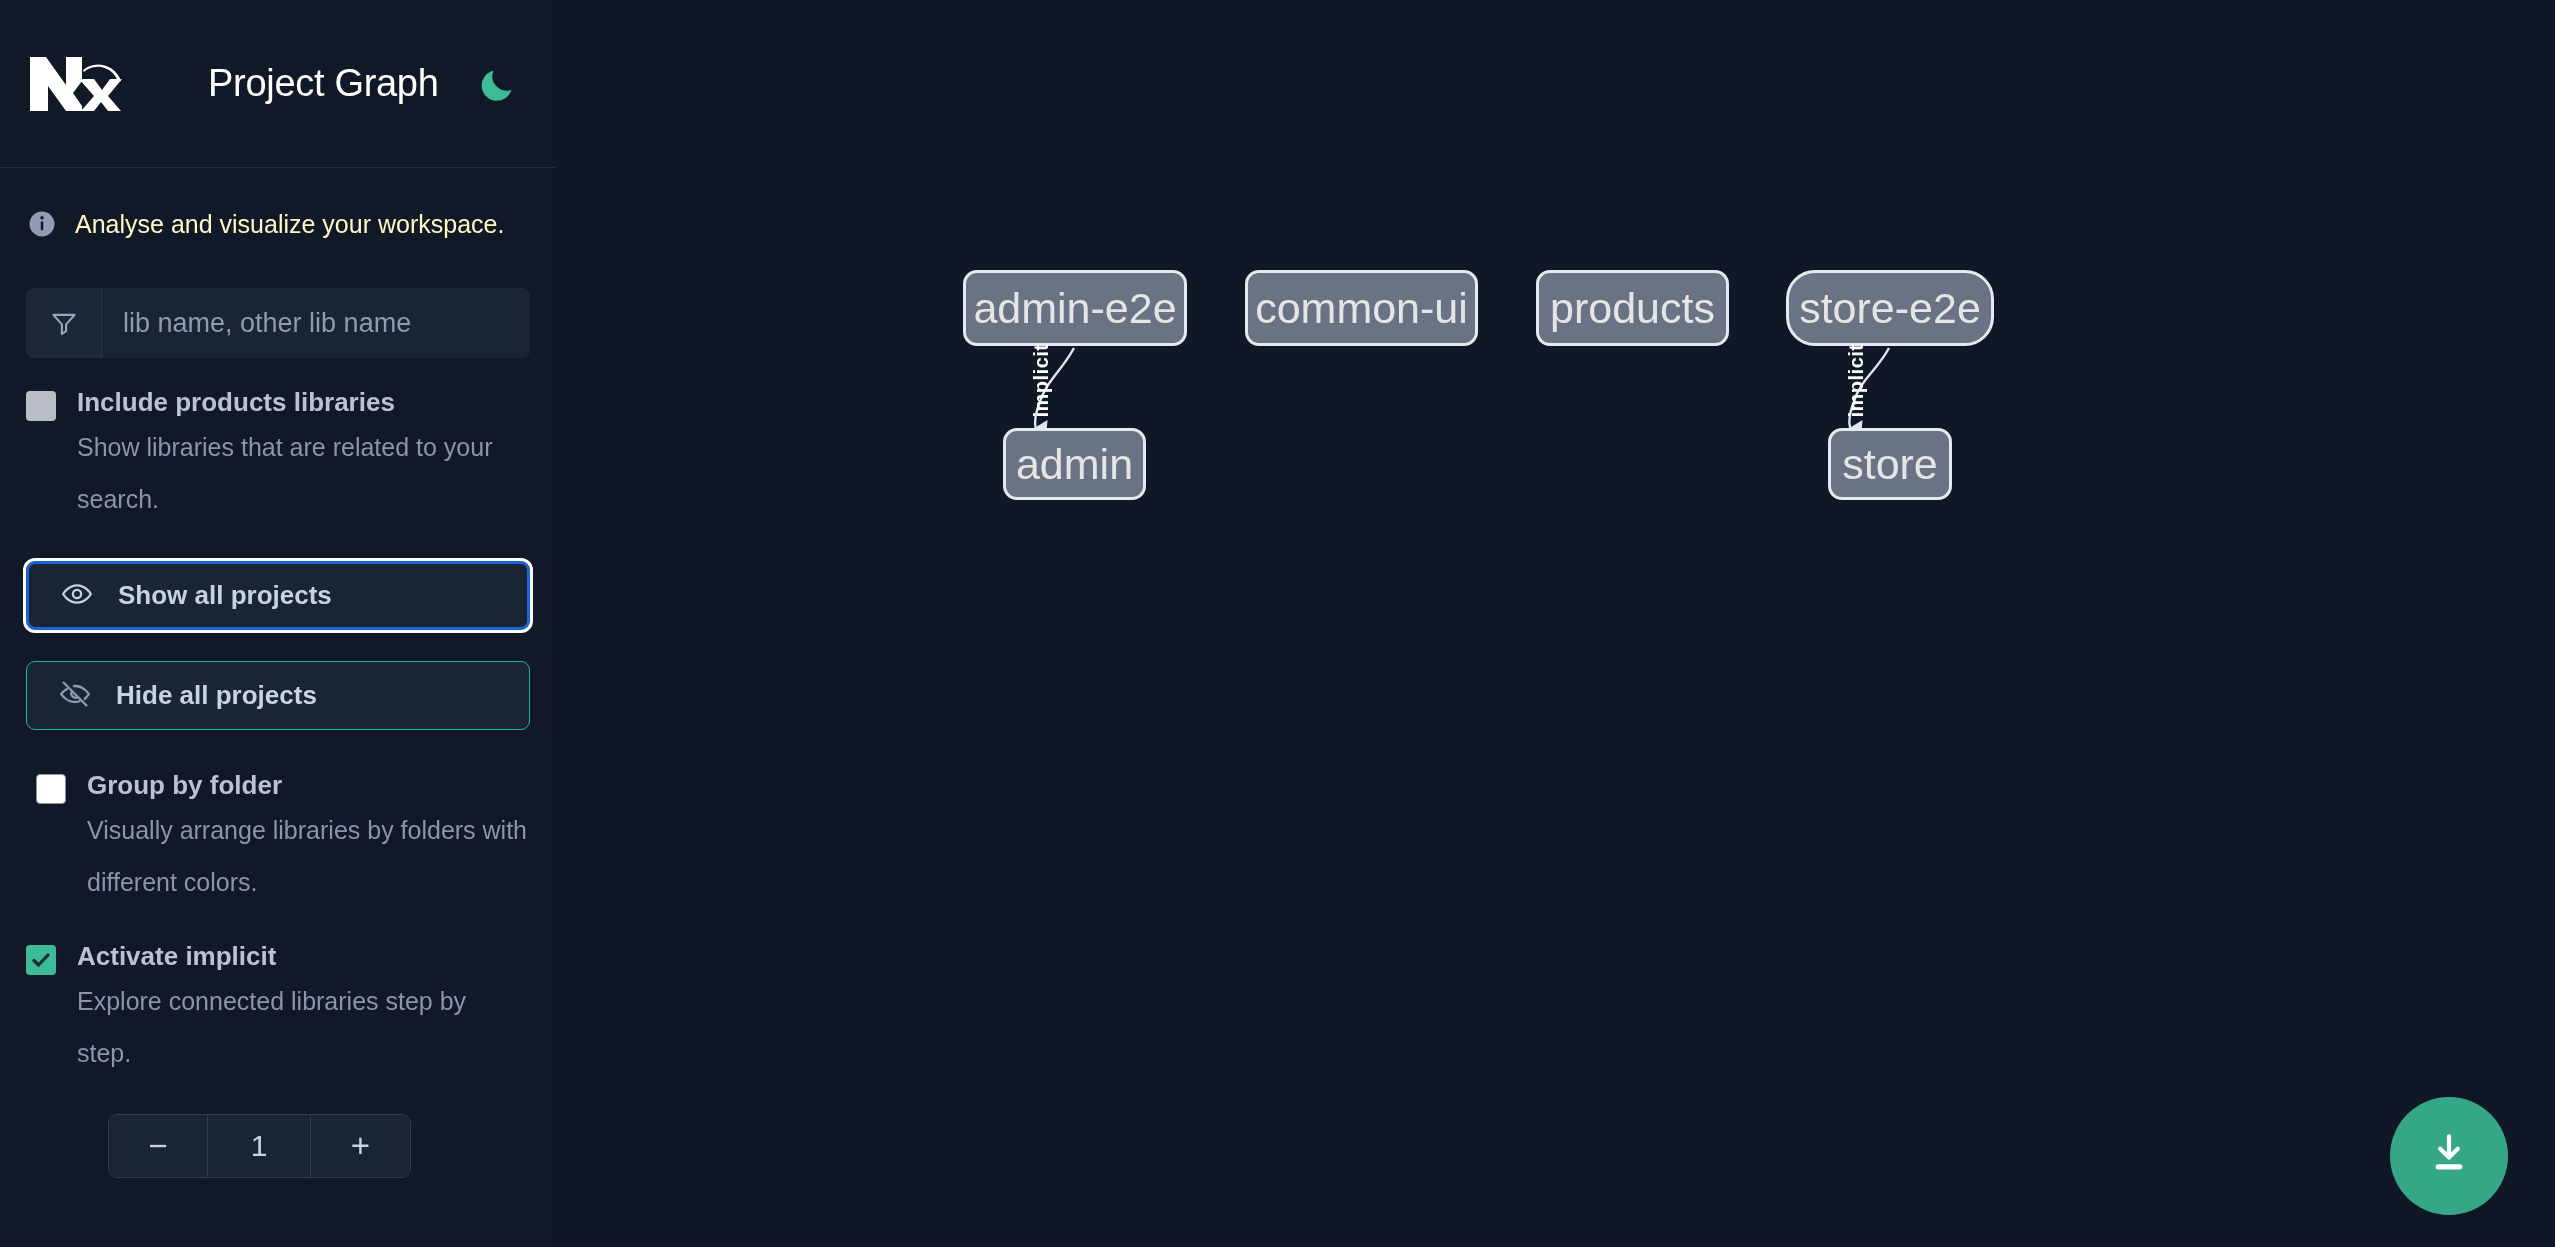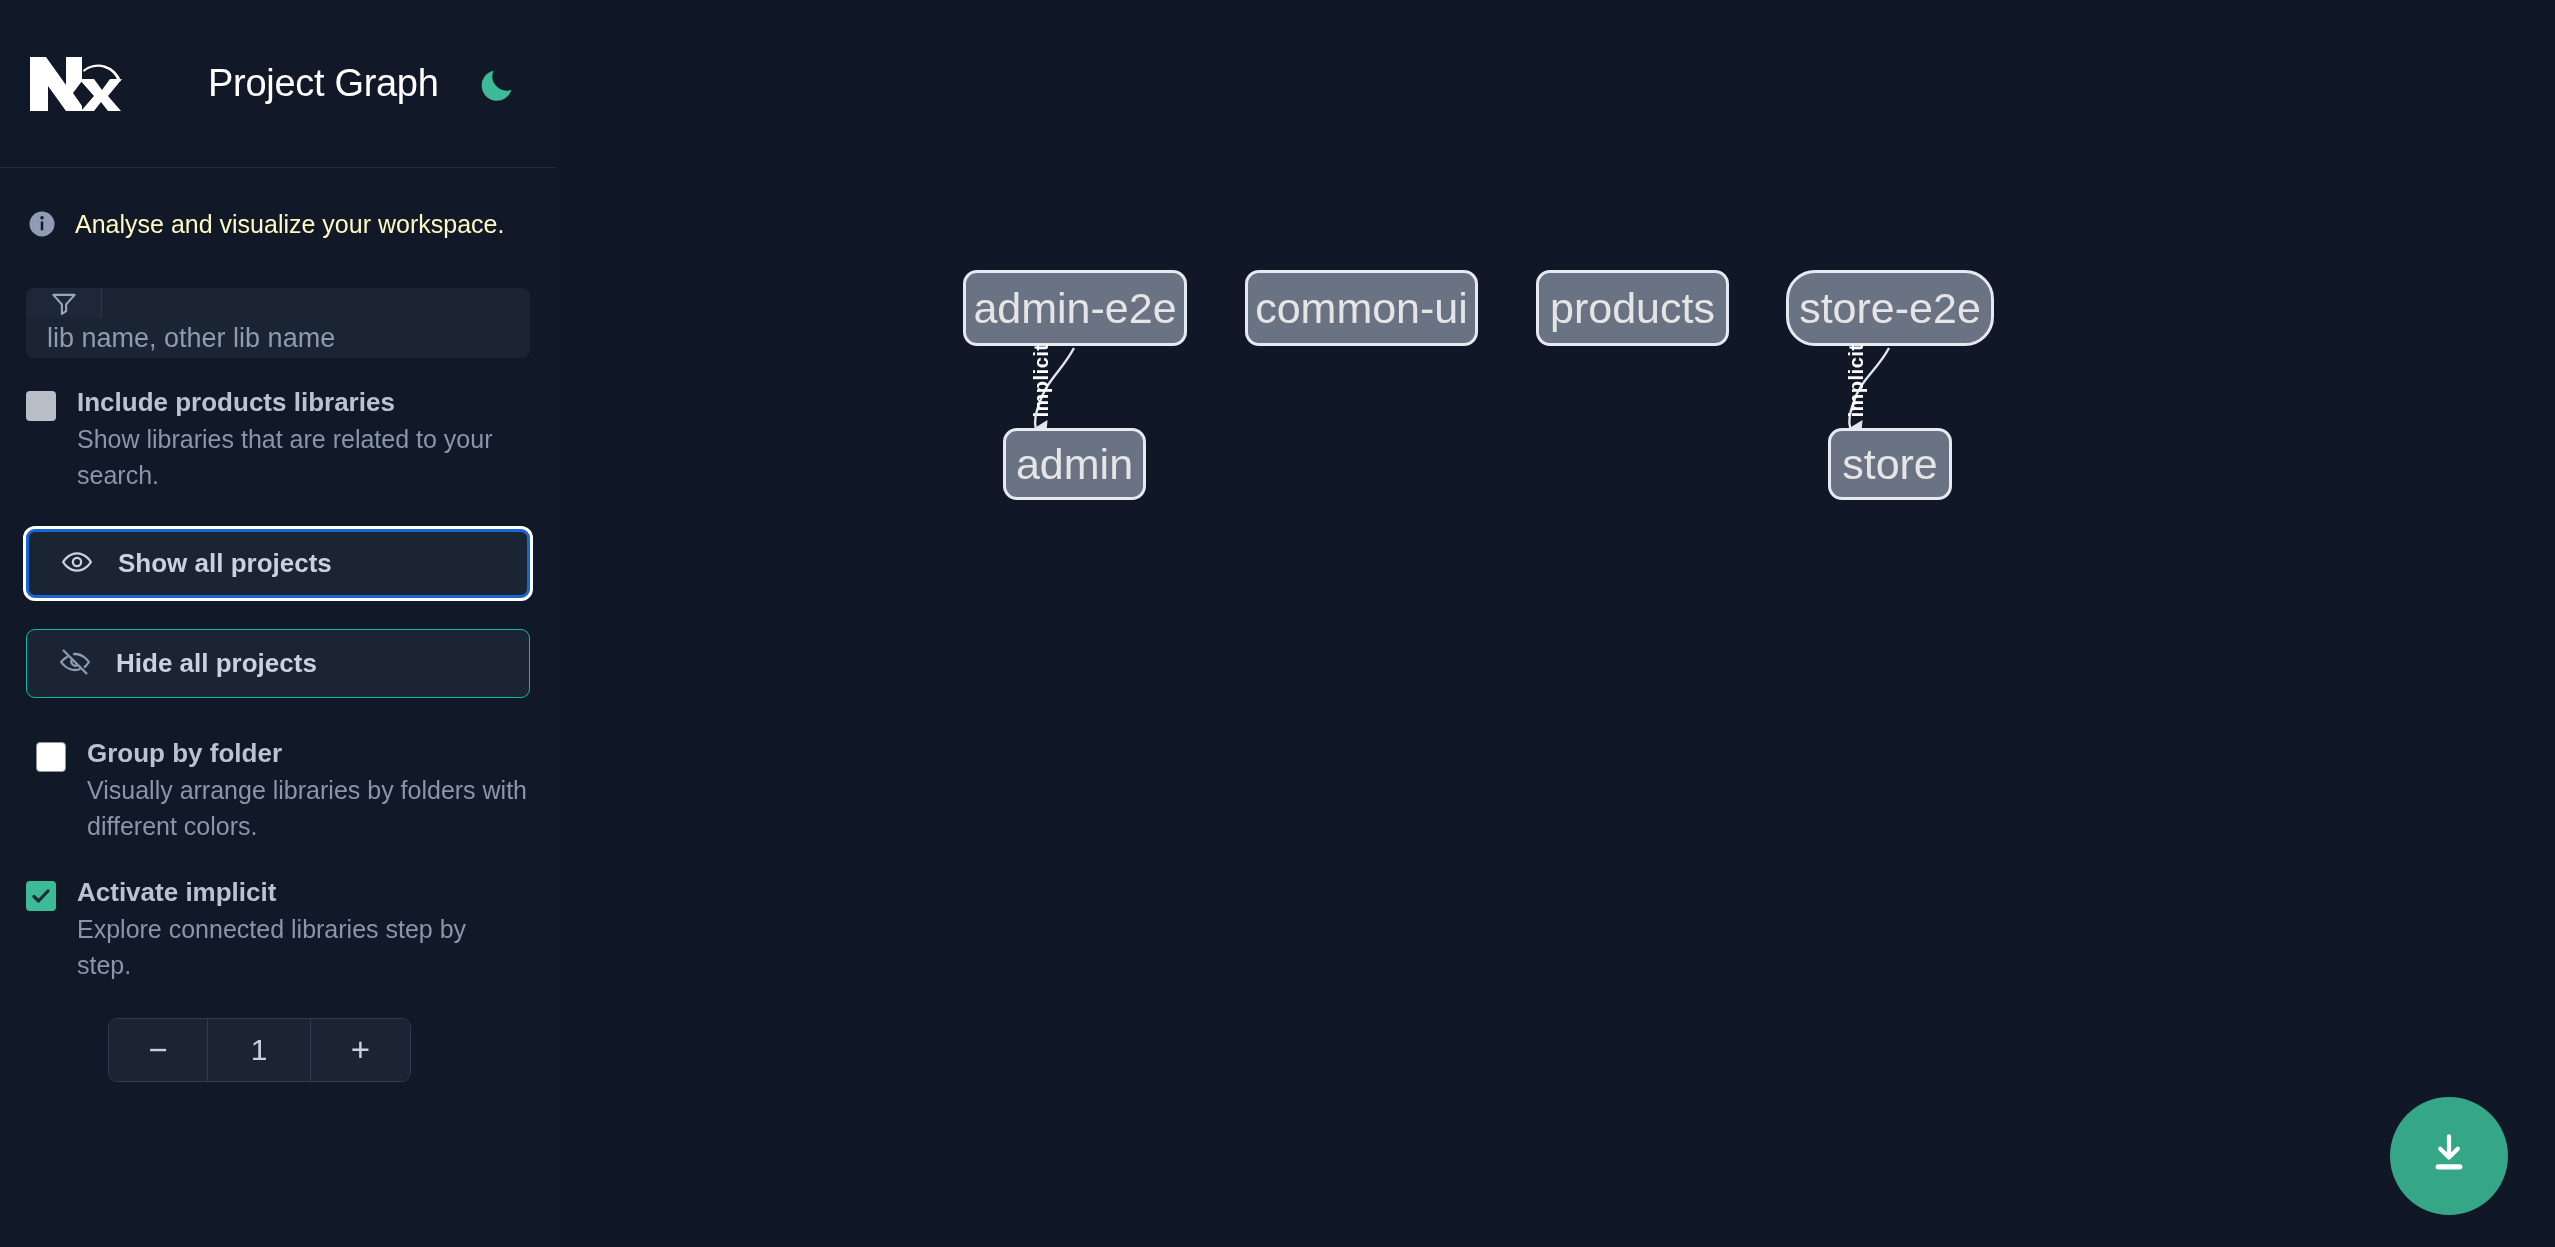--- a/index.html
+++ b/index.html
@@ -90,21 +90,20 @@
 
   .filter-wrap {
     margin: 22px 26px 0 26px;
     height: 70px;
     display: flex;
     align-items: stretch;
     background: #1c2troll;
     background: #1b2433;
     border-radius: 8px;
     overflow: hidden;
-    flex-direction: column;
   }
   .filter-icon-box {
     width: 76px;
     display: flex;
     align-items: center;
     justify-content: center;
     background: #1e2738;
     border-right: 1px solid #2b3550;
   }
   .filter-input {
@@ -139,21 +138,21 @@
   .opt-texts { margin-left: 21px; }
   .opt-title {
     font-size: 26px;
     font-weight: bold;
     color: #b9c3d3;
     line-height: 30px;
   }
   .opt-desc {
     font-size: 25px;
     color: #8895ab;
-    line-height: 36px;
+    line-height: 52px;
     margin-top: 4px;
     max-width: 445px;
   }
 
   .btn-stack { padding: 0 26px; margin-top: 36px; }
   .big-btn {
     height: 69px;
     width: 504px;
     border-radius: 9px;
     background: #1b2433;

